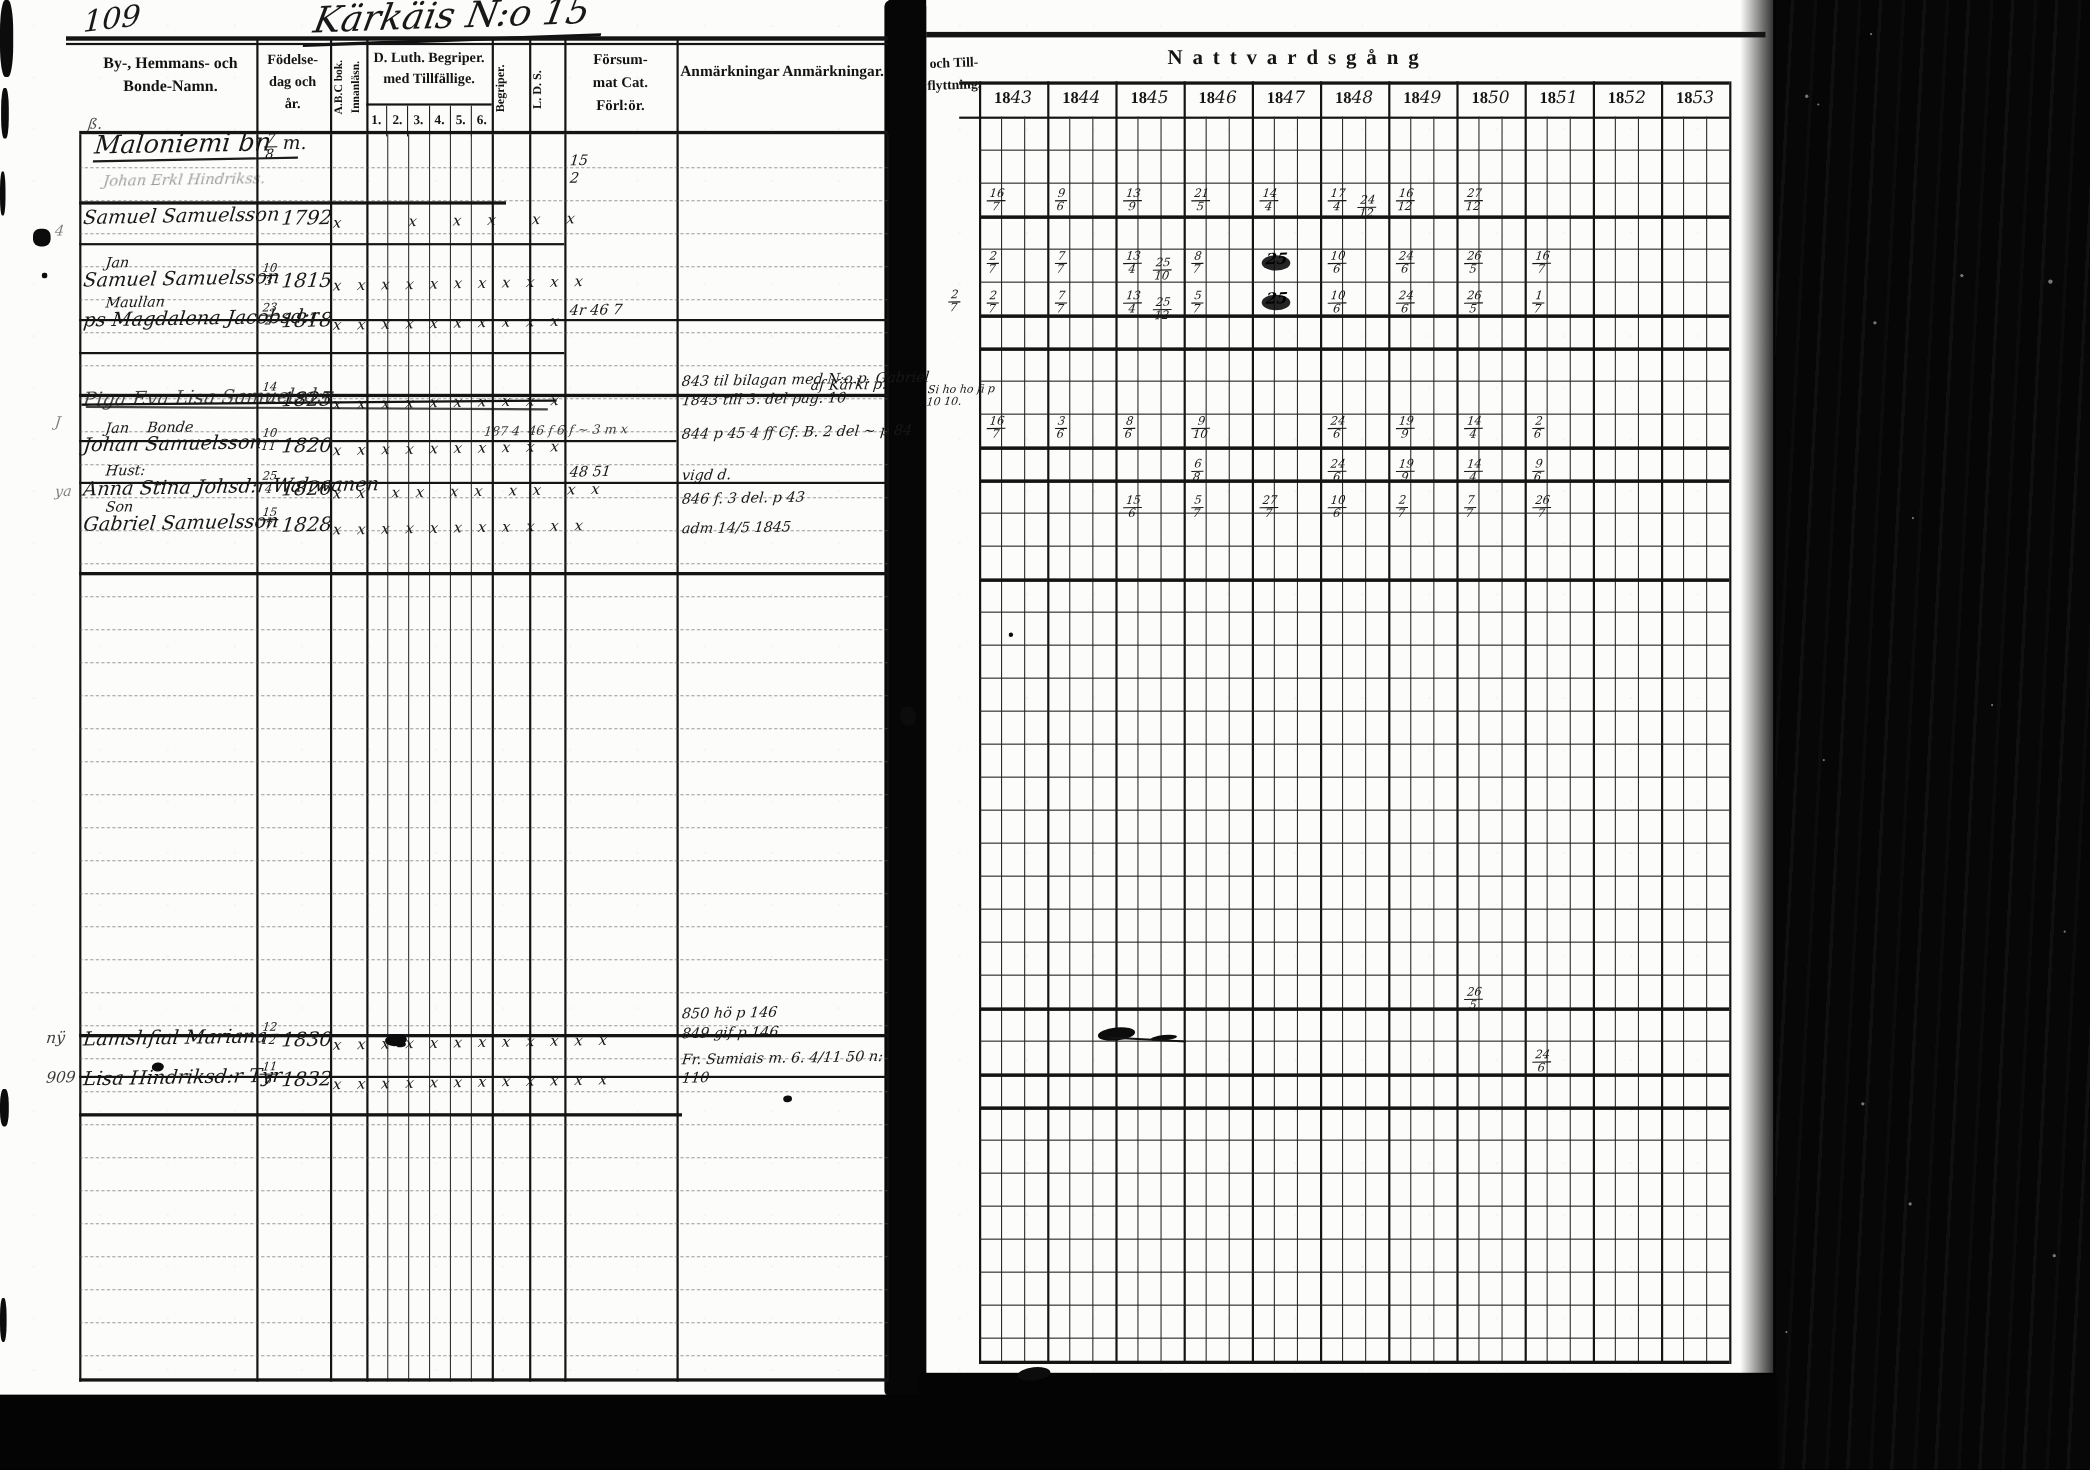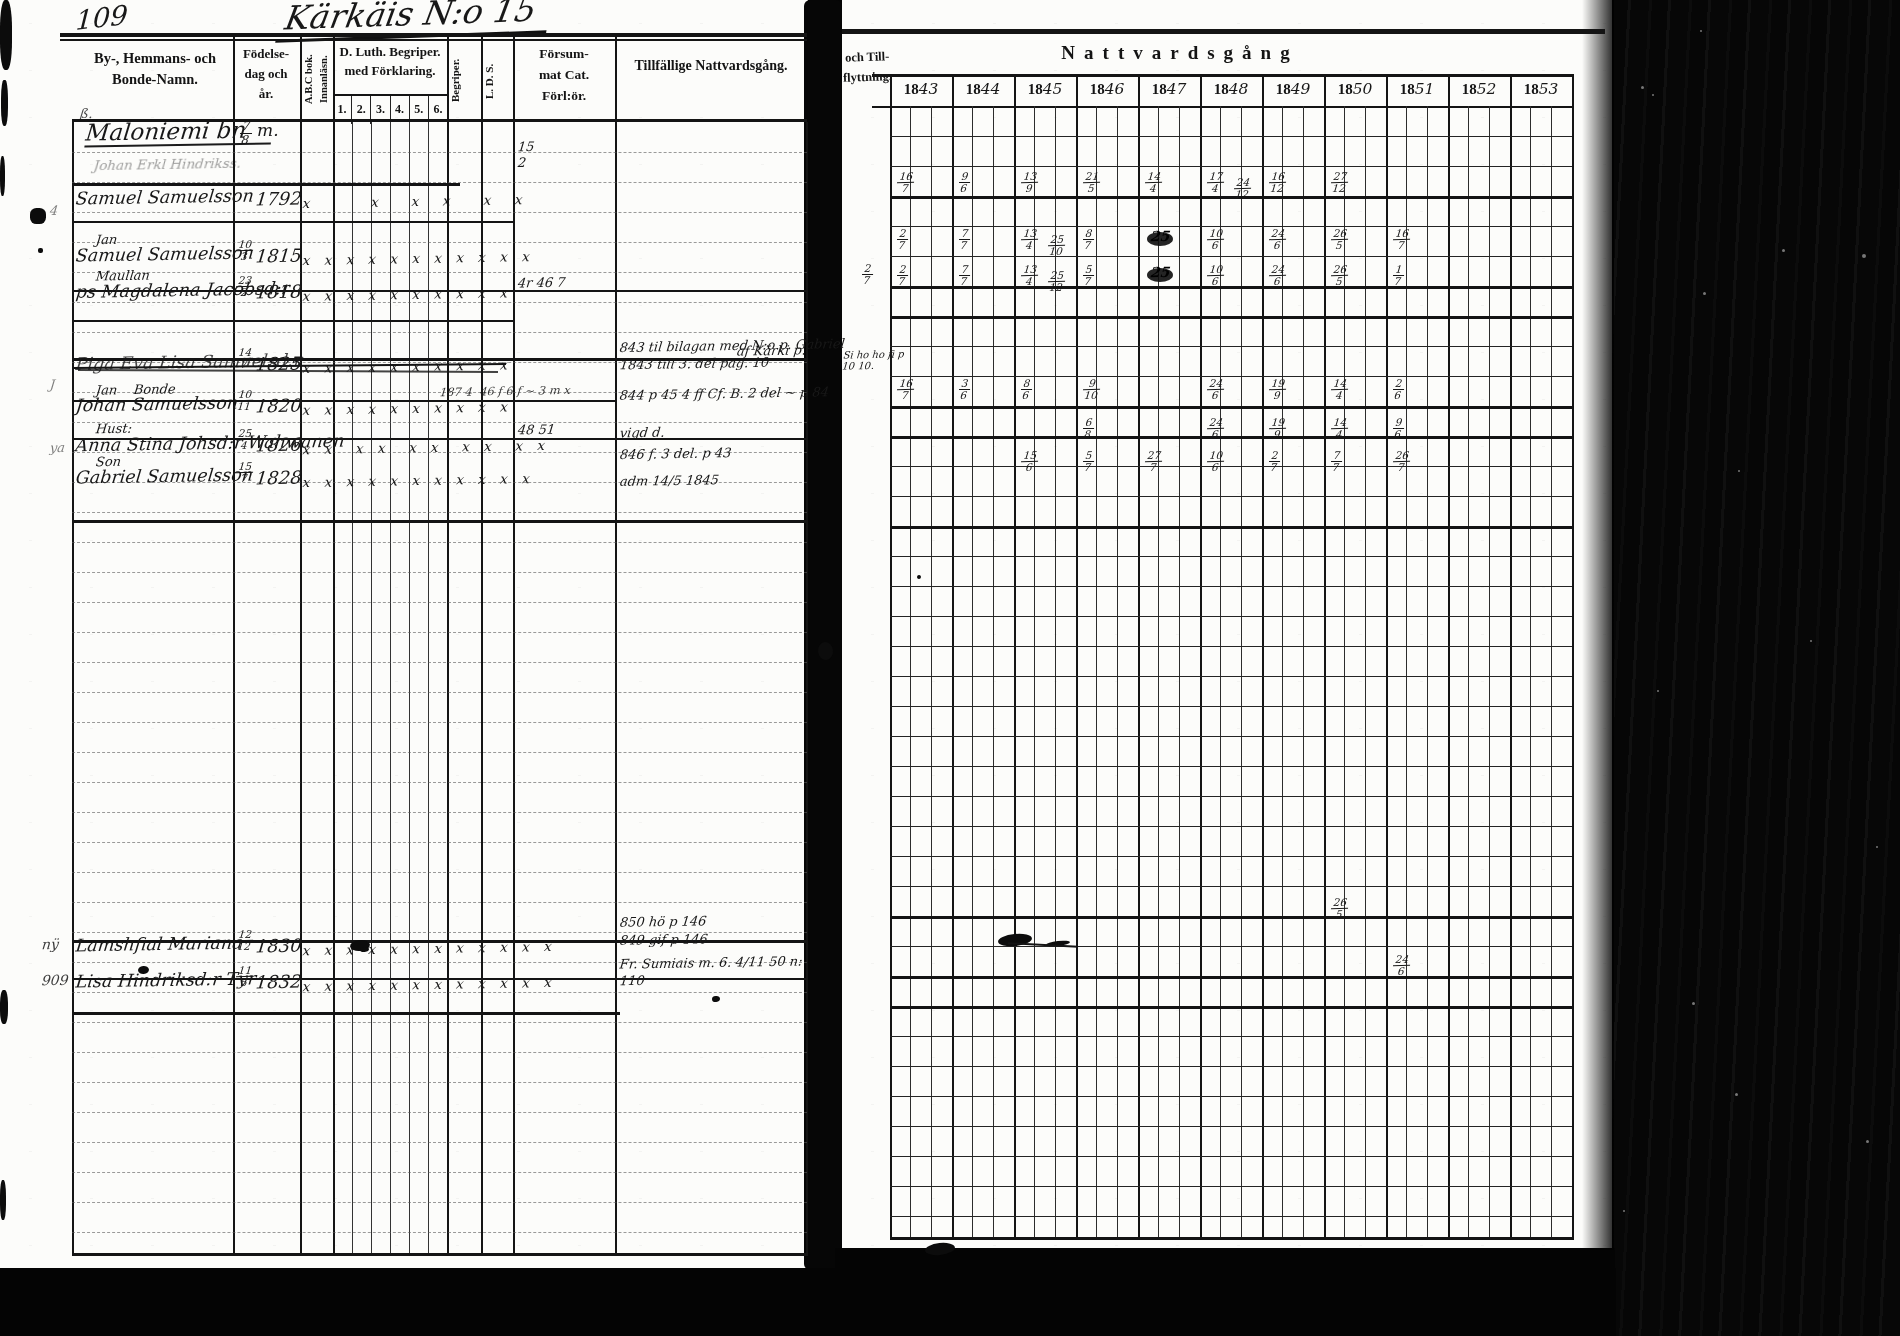--- a/index.html
+++ b/index.html
@@ -44,38 +44,38 @@
   <div class="abs printed center" style="left:234px;top:46px;width:64px;font-size:13px;">Födelse-</div>
   <div class="abs printed center" style="left:234px;top:66px;width:64px;font-size:13px;">dag och</div>
   <div class="abs printed center" style="left:234px;top:86px;width:64px;font-size:13px;">år.</div>
 
   <div class="abs printed rot" style="left:301px;top:38px;width:31px;height:82px;font-size:10.5px;line-height:1.45;">
     <span>A.B.C bok.</span><br>
     <span>Innanläsn.</span>
   </div>
 
   <div class="abs printed center" style="left:333px;top:44px;width:114px;font-size:13px;">D. Luth. Begriper.</div>
-  <div class="abs printed center" style="left:333px;top:63px;width:114px;font-size:13px;">med Förklaring.</div>
+  <div class="abs printed center" style="left:333px;top:63px;width:114px;font-size:13px;">med Tillfällige.</div>
   <div class="abs" id="luth-numbers" style="left:333px;top:94px;width:114px;height:28px;display:flex;border-top:2px solid #141414;">
       <div class="printed center" style="flex: 1 1 0%; font-size: 12px; line-height: 26px; border-right: 1px solid rgb(34, 34, 34);">1.</div>
       <div class="printed center" style="flex: 1 1 0%; font-size: 12px; line-height: 26px; border-right: 1px solid rgb(34, 34, 34);">2.</div>
       <div class="printed center" style="flex: 1 1 0%; font-size: 12px; line-height: 26px; border-right: 1px solid rgb(34, 34, 34);">3.</div>
       <div class="printed center" style="flex: 1 1 0%; font-size: 12px; line-height: 26px; border-right: 1px solid rgb(34, 34, 34);">4.</div>
       <div class="printed center" style="flex: 1 1 0%; font-size: 12px; line-height: 26px; border-right: 1px solid rgb(34, 34, 34);">5.</div>
       <div class="printed center" style="flex: 1 1 0%; font-size: 12px; line-height: 26px;">6.</div>
     </div>
 
   <div class="abs printed rot" style="left:449px;top:40px;width:30px;height:80px;font-size:11px;">Begriper.</div>
   <div class="abs printed rot" style="left:483px;top:44px;width:28px;height:74px;font-size:11px;">L. D. S.</div>
 
   <div class="abs printed center" style="left:514px;top:46px;width:100px;font-size:13.5px;">Försum-</div>
   <div class="abs printed center" style="left:514px;top:67px;width:100px;font-size:13.5px;">mat Cat.</div>
   <div class="abs printed center" style="left:514px;top:88px;width:100px;font-size:13.5px;">Förl:ör.</div>
 
-  <div class="abs printed center" style="left:615px;top:58px;width:192px;font-size:14px;">Tillfällige Nattvardsgång.</div>
+  <div class="abs printed center" style="left:615px;top:58px;width:192px;font-size:14px;">Anmärkningar Anmärkningar.</div>
 
   <div class="abs" style="left:804px;top:0;width:38px;height:1270px;background:#060606;border-radius:6px;"></div>
 
   <div class="abs printed" style="left:845px;top:50px;font-size:12.5px;transform:rotate(-2deg);">och Till-</div>
   <div class="abs printed" style="left:843px;top:70px;font-size:12.5px;transform:rotate(-2deg);">flyttning.</div>
 
   <div class="abs printed center" id="rt-title" style="left:950px;top:42px;width:460px;">Nattvardsgång</div>
 
   <div class="abs" style="left:1612px;top:0;width:288px;height:1336px;background:repeating-linear-gradient(93deg,#060606 0 16px,#101010 16px 19px,#070707 19px 37px,#0c0c0c 37px 40px);"></div>
   <div class="abs" style="left:0;top:1268px;width:1616px;height:68px;background:#040404;"></div>

